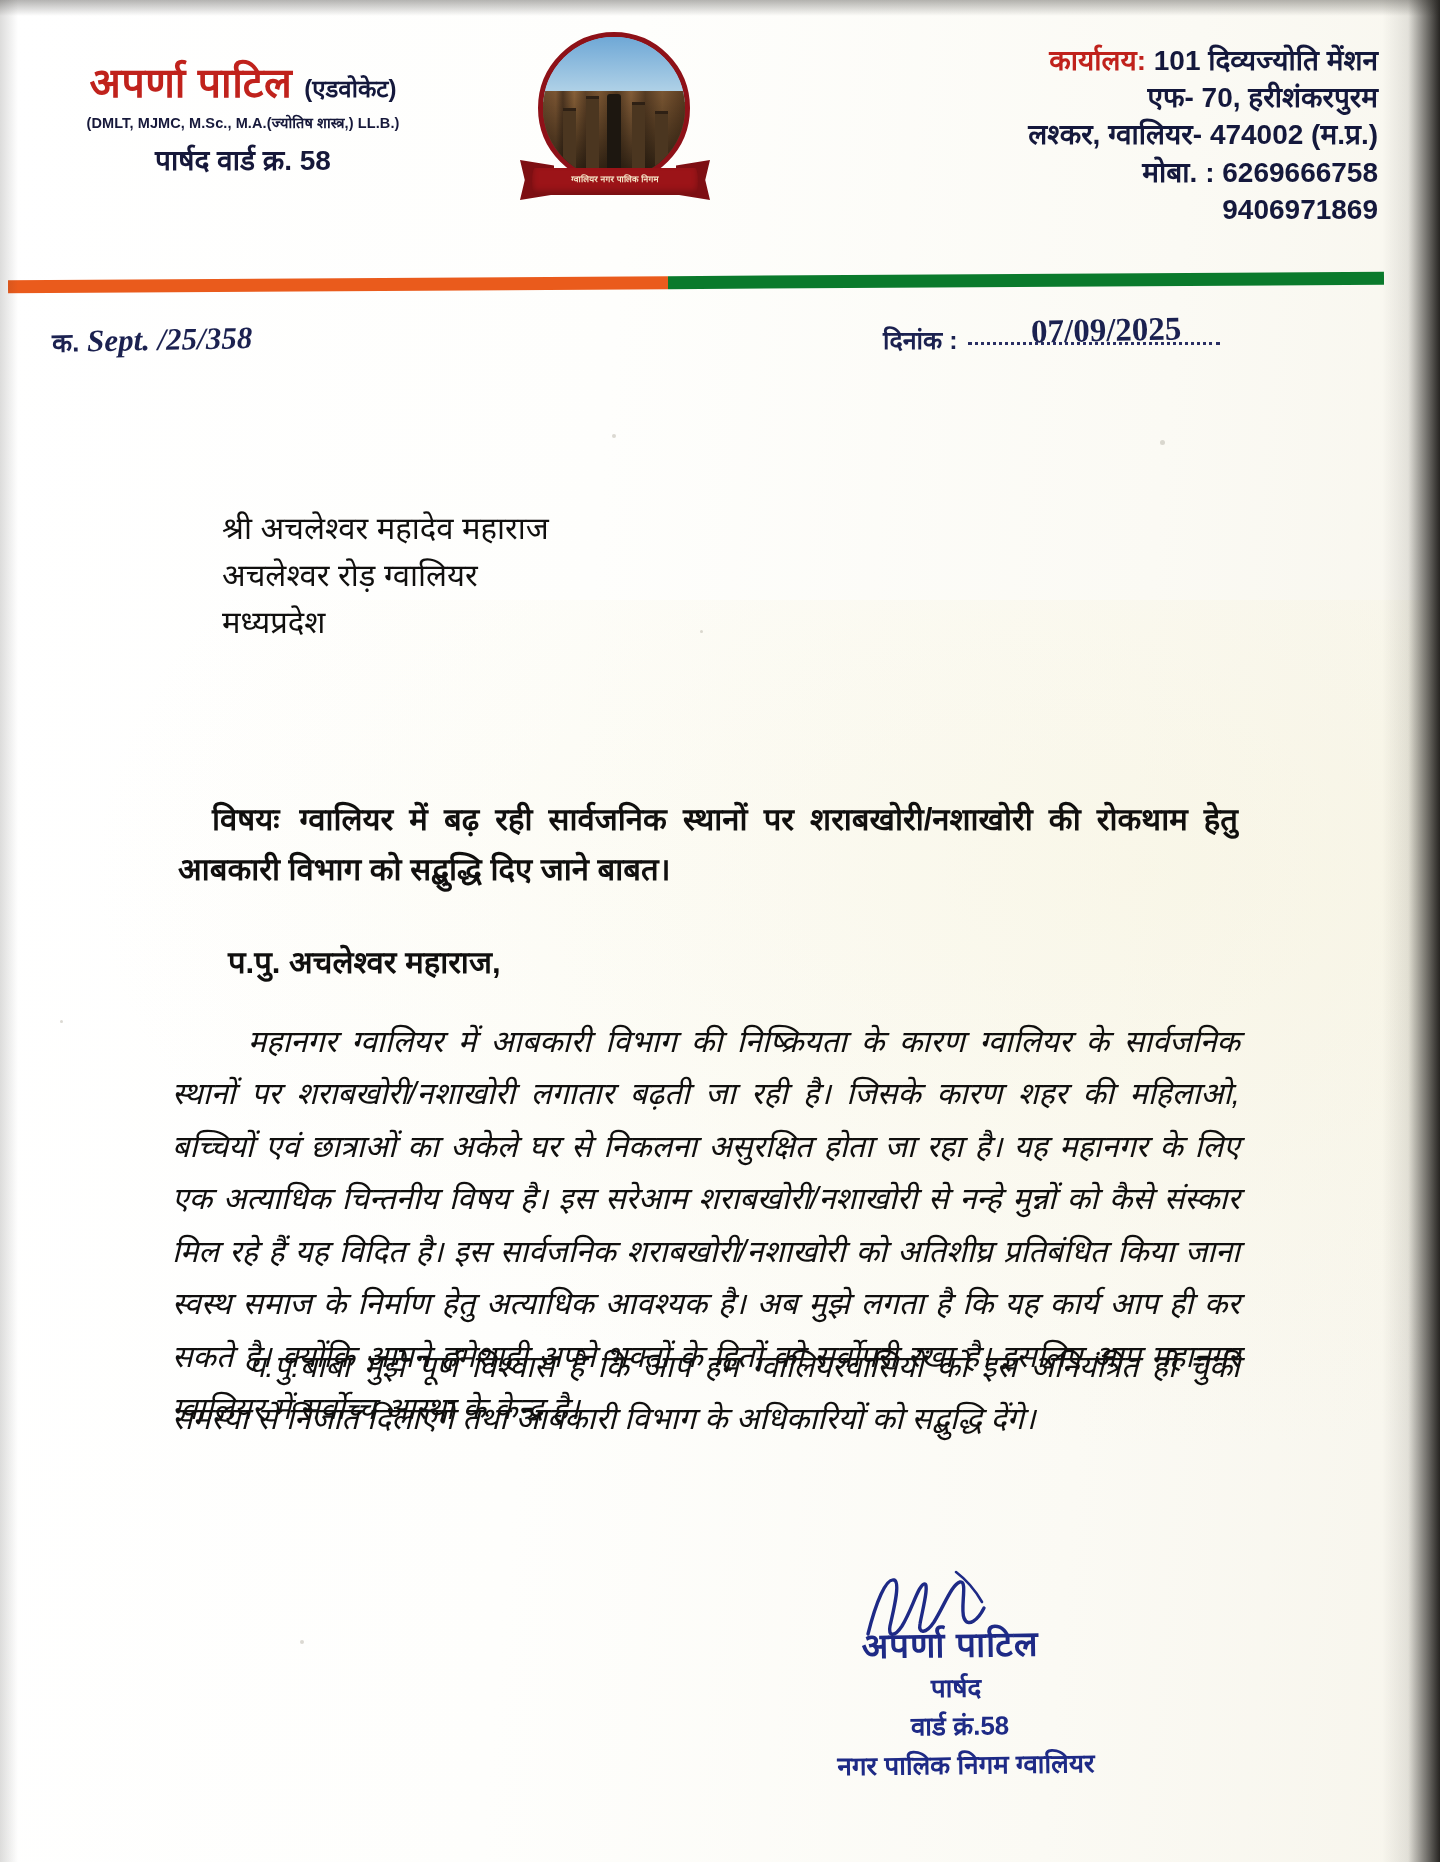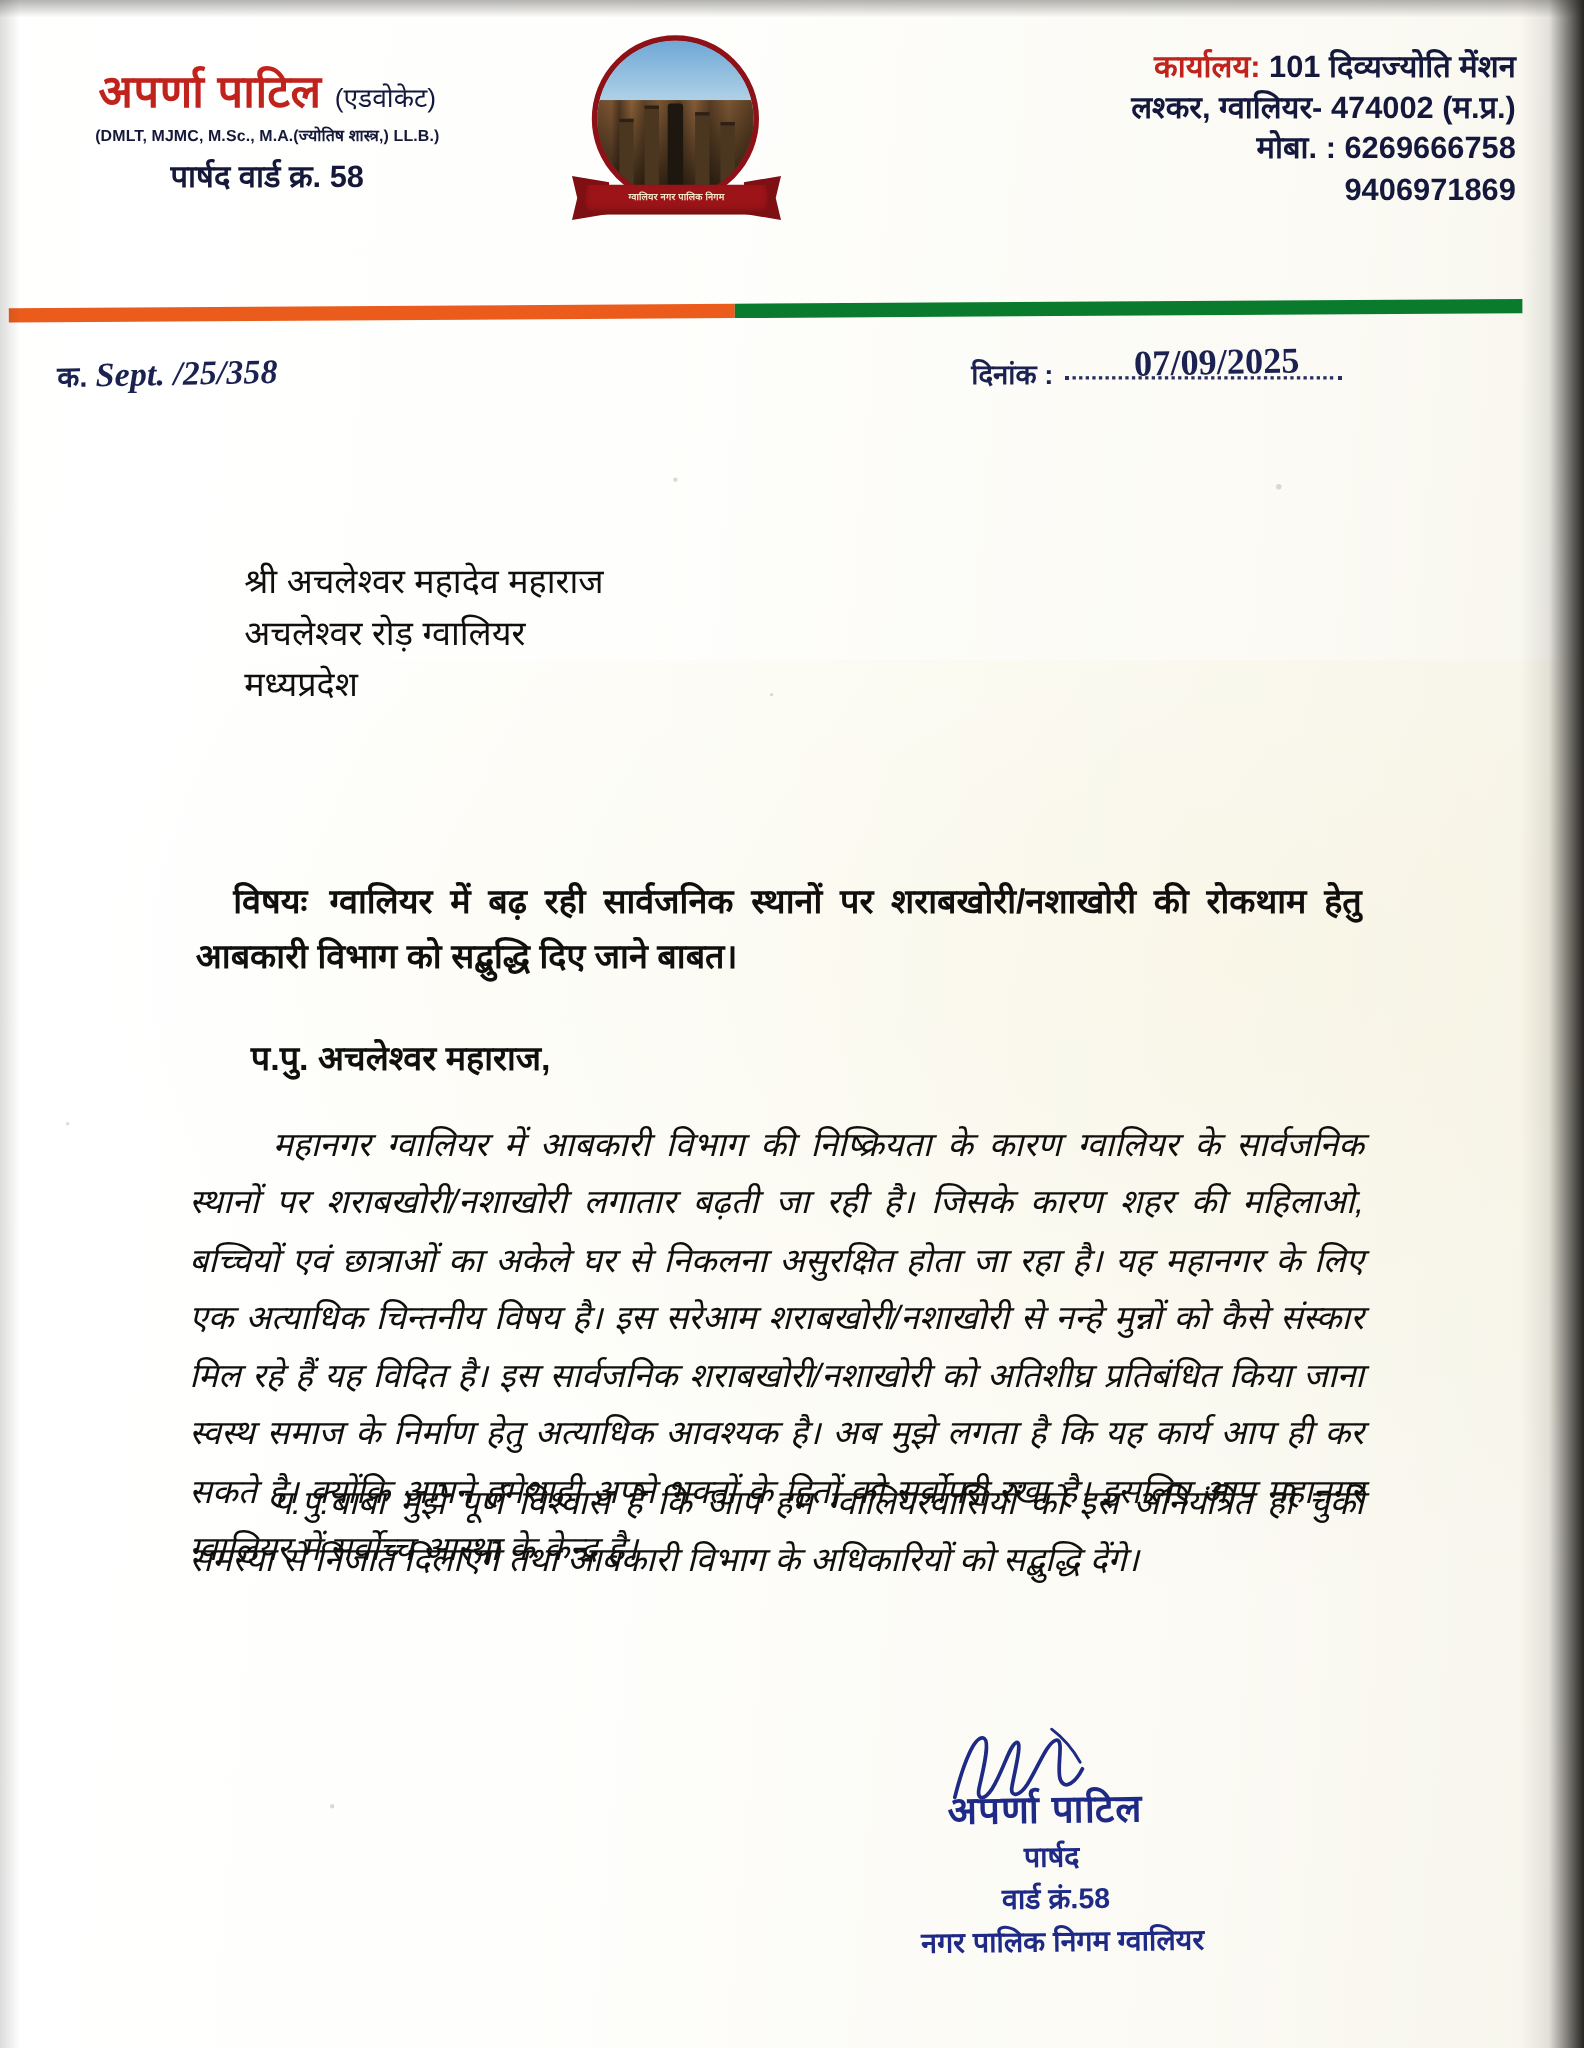--- a/index.html
+++ b/index.html
@@ -70,21 +70,21 @@
     font-size: 41px;
     font-weight: 700;
     color: #c0221c;
     letter-spacing: 0.5px;
     line-height: 1.05;
     white-space: nowrap;
   }
   .adv-name .suffix {
     font-size: 24px;
     color: #14183c;
-    font-weight: 400;
+    font-weight: 700;
     letter-spacing: 0;
   }
   .adv-quals {
     margin-top: 7px;
     font-size: 14.5px;
     font-weight: 700;
     color: #16183a;
     letter-spacing: 0.1px;
     white-space: nowrap;
   }
@@ -409,20 +409,21 @@
         <div class="ribbon-band"></div>
         <div class="ribbon-text">ग्वालियर नगर पालिक निगम</div>
       </div>
     </div>
 
     <div class="lh-right">
       <div class="addr-line">
         <span class="office-label">कार्यालय:</span>
         <span>101 दिव्यज्योति मेंशन</span>
       </div>
+      <div class="addr-line">एफ- 70, हरीशंकरपुरम</div>
       <div class="addr-line">लश्कर, ग्वालियर- 474002 (म.प्र.)</div>
       <div class="addr-line">
         <span>मोबा. :</span>
         <span>6269666758</span>
       </div>
       <div class="addr-line">9406971869</div>
     </div>
 
     <div class="tricolour">
       <div class="tri-orange"></div>

